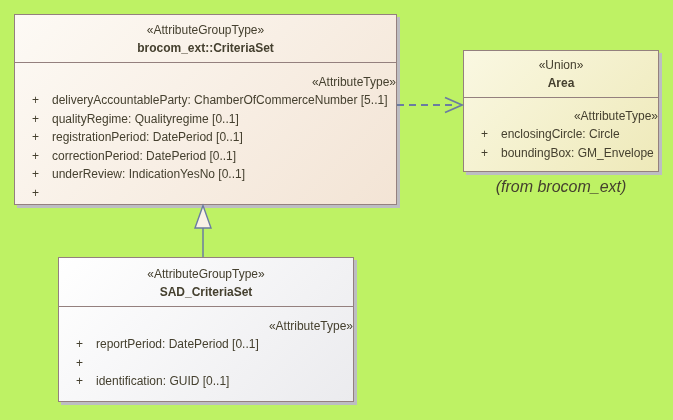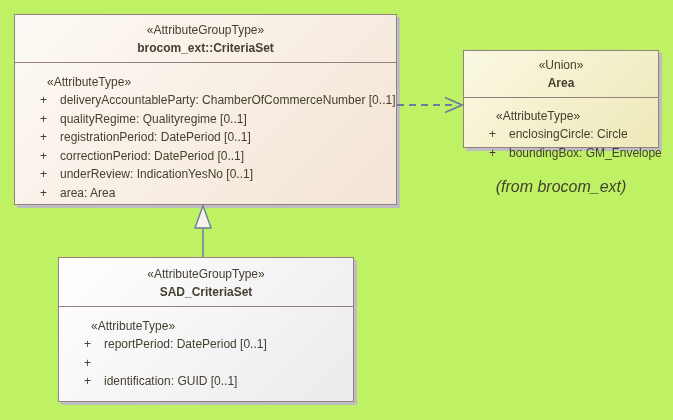--- a/index.html
+++ b/index.html
@@ -30,37 +30,37 @@
     border:1.5px solid var(--box-border);
     box-shadow:3px 3px 0 var(--shadow);
     font-size:12px;
   }
   .uml-class .hdr{
     text-align:center;
     border-bottom:1.5px solid var(--box-border);
   }
   .uml-class .hdr .stereo{display:block;line-height:18px;}
   .uml-class .hdr .cname{display:block;line-height:18px;font-weight:bold;}
-  .uml-class .body{padding-left:16px;}
+  .uml-class .body{padding-left:8px;text-align:right;}
   .section-label{padding-left:16px;line-height:18.5px;}
   .attr-row{display:flex;line-height:18.5px;white-space:nowrap;}
   .attr-row .vis{width:14px;padding-left:9px;flex:0 0 auto;}
   .attr-row .atxt{padding-left:15px;}
 
   
   .box-criteria{
     left:14px;top:14px;width:383px;height:191px;
     background:linear-gradient(135deg,var(--criteria-fill-start) 0%,var(--criteria-fill-end) 100%);
   }
   .box-criteria .hdr{padding-top:6px;height:47.5px;}
   .box-criteria .body{padding-top:10px;}
 
   
   .box-area{
-    left:463px;top:50px;width:196px;height:98px;
+    left:463px;top:50px;width:196px;height:122px;
     background:linear-gradient(135deg,var(--area-fill-start) 0%,var(--area-fill-end) 100%);
   }
   .box-area .hdr{padding-top:5px;height:46.5px;}
   .box-area .body{padding-top:9px;}
   .pkg-caption{
     position:absolute;
     left:463px;top:178px;width:196px;
     text-align:center;
     font-style:italic;
     font-size:16px;
@@ -83,41 +83,40 @@
 
   <div class="uml-class box-criteria">
     <div class="hdr">
       <span class="stereo">«AttributeGroupType»</span>
       <span class="cname">brocom_ext::CriteriaSet</span>
     </div>
     <div class="body">
       <div class="section-label">«AttributeType»</div>
       <div class="attr-row">
         <span class="vis">+</span>
-        <span class="atxt">deliveryAccountableParty: ChamberOfCommerceNumber [0..1]</span>
+        <span class="atxt">deliveryAccountableParty: ChamberOfCommerceNumber [5..1]</span>
       </div>
       <div class="attr-row">
         <span class="vis">+</span>
         <span class="atxt">qualityRegime: Qualityregime [0..1]</span>
       </div>
       <div class="attr-row">
         <span class="vis">+</span>
         <span class="atxt">registrationPeriod: DatePeriod [0..1]</span>
       </div>
       <div class="attr-row">
         <span class="vis">+</span>
         <span class="atxt">correctionPeriod: DatePeriod [0..1]</span>
       </div>
       <div class="attr-row">
         <span class="vis">+</span>
         <span class="atxt">underReview: IndicationYesNo [0..1]</span>
       </div>
       <div class="attr-row">
         <span class="vis">+</span>
-        <span class="atxt">area: Area</span>
       </div>
     </div>
   </div>
 
   <div class="uml-class box-area">
     <div class="hdr">
       <span class="stereo">«Union»</span>
       <span class="cname">Area</span>
     </div>
     <div class="body">

